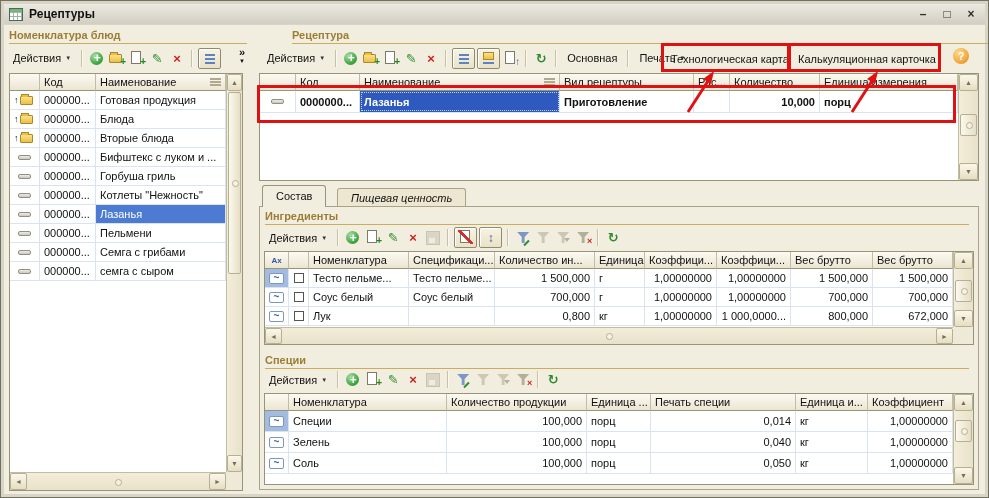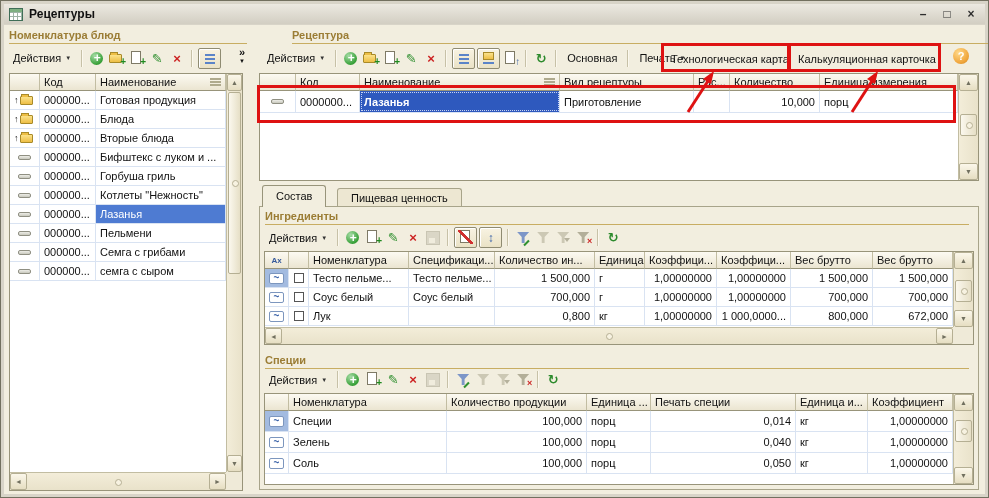--- a/index.html
+++ b/index.html
@@ -88,21 +88,21 @@
   .sm::before{content:"";position:absolute;left:0;top:0;width:11px;height:2px;background:#AFAA8D;
       box-shadow:0 3px 0 #AFAA8D,0 6px 0 #AFAA8D;}
   .pill{width:13px;height:5px;background:linear-gradient(#EDEDE7,#C9C9BE);border:1px solid #8F8F82;border-radius:2px;flex:none;}
   .gi{display:flex;align-items:center;}
   .ua{font-size:9px;color:#222;font-weight:bold;margin-right:1px;font-style:normal;line-height:1;}
   .wv{width:15px;height:11px;border:1px solid #7C96BE;background:#fff;border-radius:2px;flex:none;
       display:flex;align-items:center;justify-content:center;font-size:10px;color:#3A62A8;font-weight:bold;line-height:1;}
   .cb{width:10px;height:10px;border:1px solid #555;background:#fff;flex:none;}
   .sel{background:#4E7BD2;color:#fff;}
   .rsel{background:#2E59BE;color:#fff;font-weight:bold;outline:1px dotted #C7D3F2;outline-offset:-2px;}
-  .b{font-weight:normal;text-align:center;}
+  .b{font-weight:bold;text-align:center;}
   .curcell{background:#A3BBE0;}
   
   .lc0{width:30px;}.lc1{width:56px;}
   
   .rc0{width:36px;}.rc1{width:64px;}.rc2{width:200px;}.rc3{width:134px;}.rc4{width:36px;}.rc5{width:90px;}
   
   .ic0{width:24px;justify-content:center;}.ic1{width:20px;justify-content:center;}.ic2{width:100px;}
   .ic3{width:86px;}.ic4{width:100px;}.ic5{width:50px;}.ic6{width:72px;}.ic7{width:74px;}.ic8{width:82px;}
   
   .sc0{width:24px;justify-content:center;}.sc1{width:158px;}.sc2{width:140px;}.sc3{width:64px;}
@@ -354,21 +354,21 @@
       </div>
     </div>
     <div class="vsb" style="top:0;bottom:0;right:0;width:20px;">
       <span class="sbtn" style="top:0">▲</span>
       <span class="vthumb dim" style="top:40px;height:22px;"></span>
       <span class="sbtn" style="bottom:0">▼</span>
     </div>
   </div>
 
   <span class="tab on" style="left:261px;top:184px;">Состав</span>
-  <span class="tab off" style="left:336px;top:187px;">Пищевая ценность</span>
+  <span class="tab off" style="left:336px;top:187px;font-style:italic;">Пищевая ценность</span>
   <div class="tabbox" style="left:258px;top:205px;width:720px;height:284px;"></div>
 
   <div class="abs sect" style="left:264px;top:208px;width:704px;">Ингредиенты</div>
   <div class="abs tbar" style="left:262px;top:224px;width:706px;height:25px;">
     <span class="abtn">
       <span>Действия</span>
       <i class="dd" style="font-style:normal">▼</i>
     </span>
     <span class="tsep"></span>
     <span class="ico i-add">

